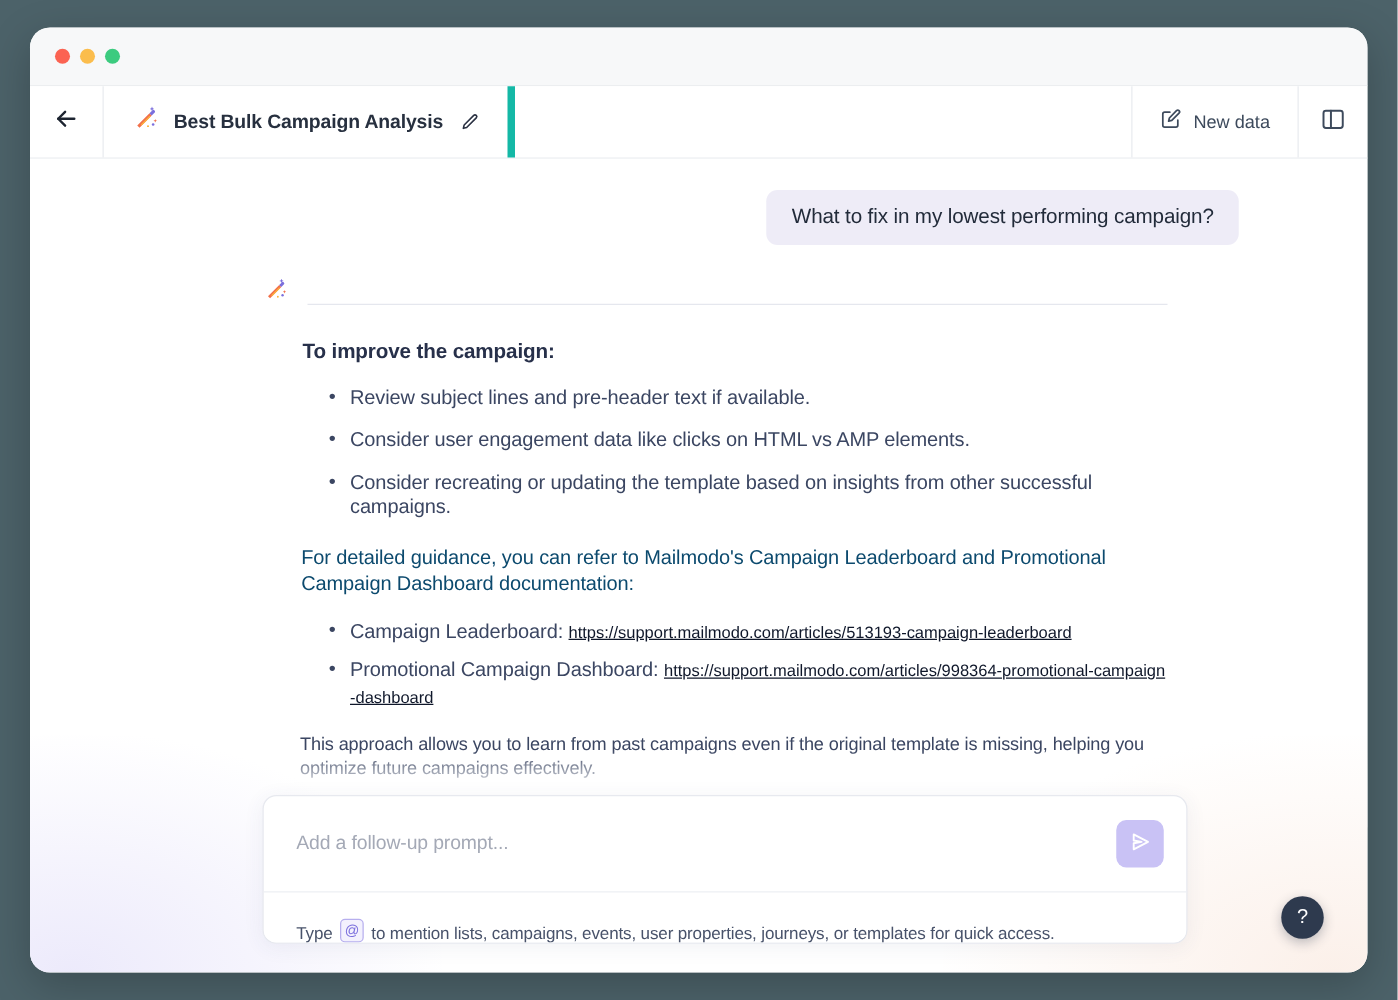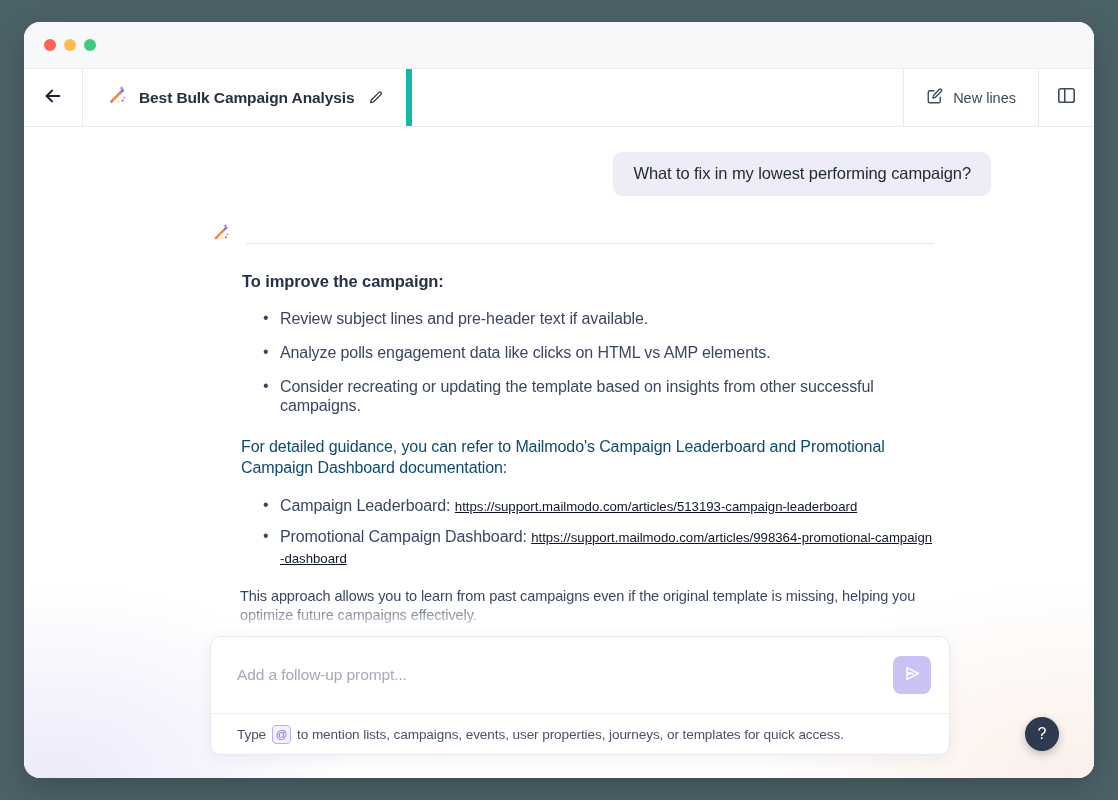--- a/index.html
+++ b/index.html
@@ -271,21 +271,21 @@
     display: flex;
     align-items: center;
     justify-content: center;
     cursor: pointer;
     flex-shrink: 0;
   }
   .composer-hint {
     border-top: 1px solid #edeff3;
     height: 41px;
     display: flex;
-    align-items: center;
+    align-items: flex-end;
     padding: 0 26px;
     gap: 0;
     background: #ffffff;
   }
   .hint-text {
     font-size: 13.6px;
     color: #48526a;
     letter-spacing: -.1px;
   }
   .at-chip {
@@ -381,21 +381,21 @@
 
     <div class="appbar-spacer"></div>
 
     <div class="newchat-cell">
       <span>
         <svg width="18" height="18" viewBox="0 0 24 24" fill="none" stroke="#3d4a5c" stroke-width="1.85" stroke-linecap="round" stroke-linejoin="round">
           <path d="M19 13.5V19a2 2 0 0 1-2 2H5a2 2 0 0 1-2-2V7a2 2 0 0 1 2-2h5.5"></path>
           <path d="M17.6 3.4a1.9 1.9 0 0 1 2.7 2.7L12.6 13.8l-3.4.8.8-3.4Z"></path>
         </svg>
       </span>
-      <span class="newchat-label">New lines</span>
+      <span class="newchat-label">New data</span>
     </div>
 
     <div class="panel-cell">
       <span>
         <svg width="21" height="21" viewBox="0 0 24 24" fill="none" stroke="#3d4a5c" stroke-width="1.8" stroke-linecap="round" stroke-linejoin="round">
           <rect x="3.2" y="4.2" width="17.6" height="15.6" rx="2.2"></rect>
           <path d="M10 4.2V19.8"></path>
         </svg>
       </span>
     </div>
@@ -422,21 +422,21 @@
             </svg>
           </span>
           <span class="ai-divider"></span>
         </div>
 
         <div class="ai-body">
           <div class="ai-h">To improve the campaign:</div>
 
           <ul class="ai-list">
             <li>Review subject lines and pre-header text if available.</li>
-            <li>Analyze polls engagement data like clicks on HTML vs AMP elements.</li>
+            <li>Consider user engagement data like clicks on HTML vs AMP elements.</li>
             <li>Consider recreating or updating the template based on insights from other successful campaigns.</li>
           </ul>
 
           <div class="ai-p">For detailed guidance, you can refer to Mailmodo's Campaign Leaderboard and Promotional Campaign Dashboard documentation:</div>
 
           <ul class="ai-links">
             <li><span>Campaign Leaderboard:</span> <a class="url" href="#">https://support.mailmodo.com/articles/513193-campaign-leaderboard</a></li>
             <li><span>Promotional Campaign Dashboard:</span> <a class="url" href="#">https://support.mailmodo.com/articles/998364-promotional-campaign-dashboard</a></li>
           </ul>
 

